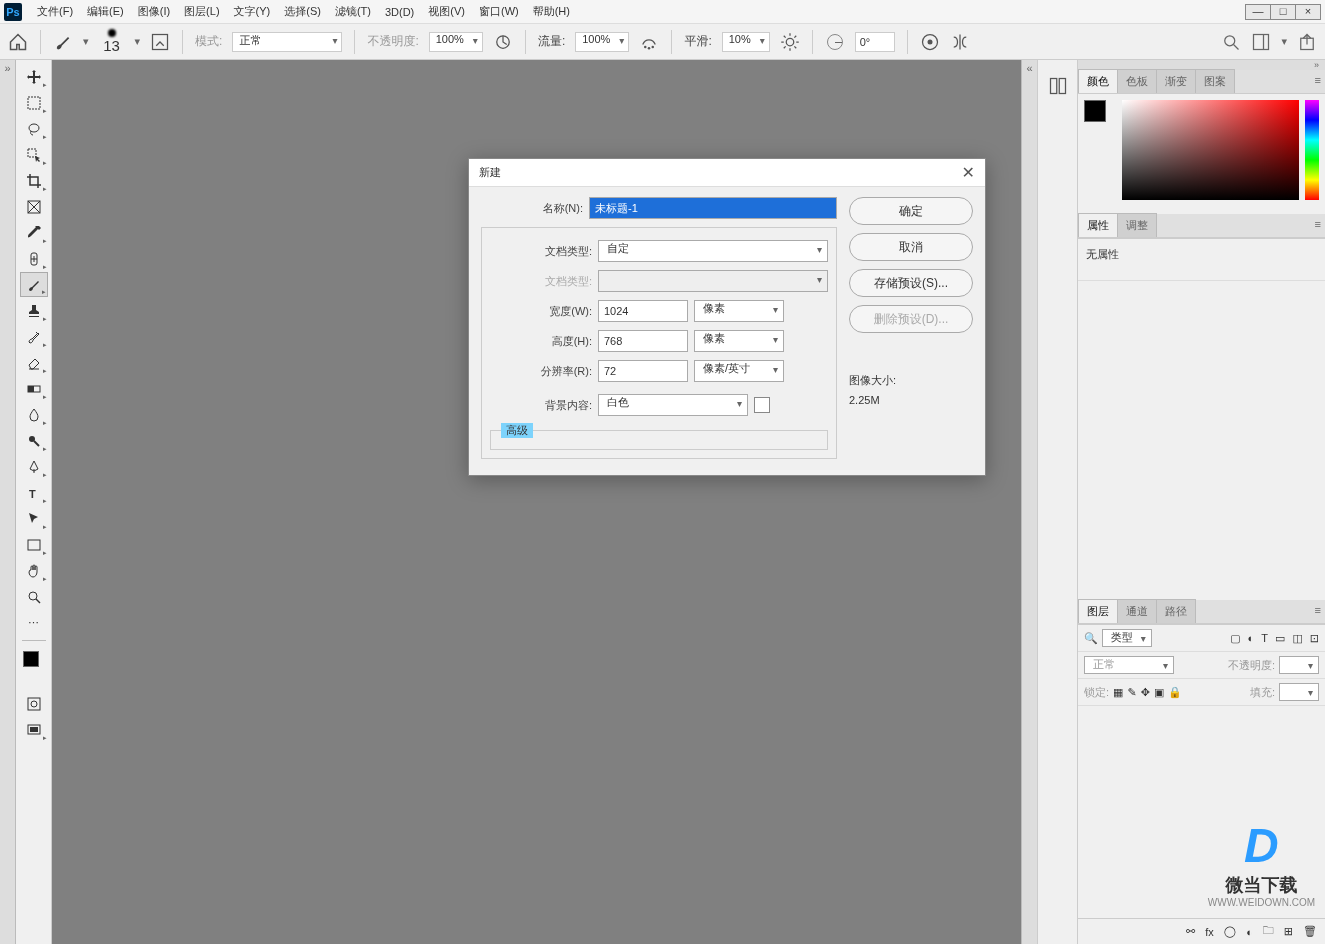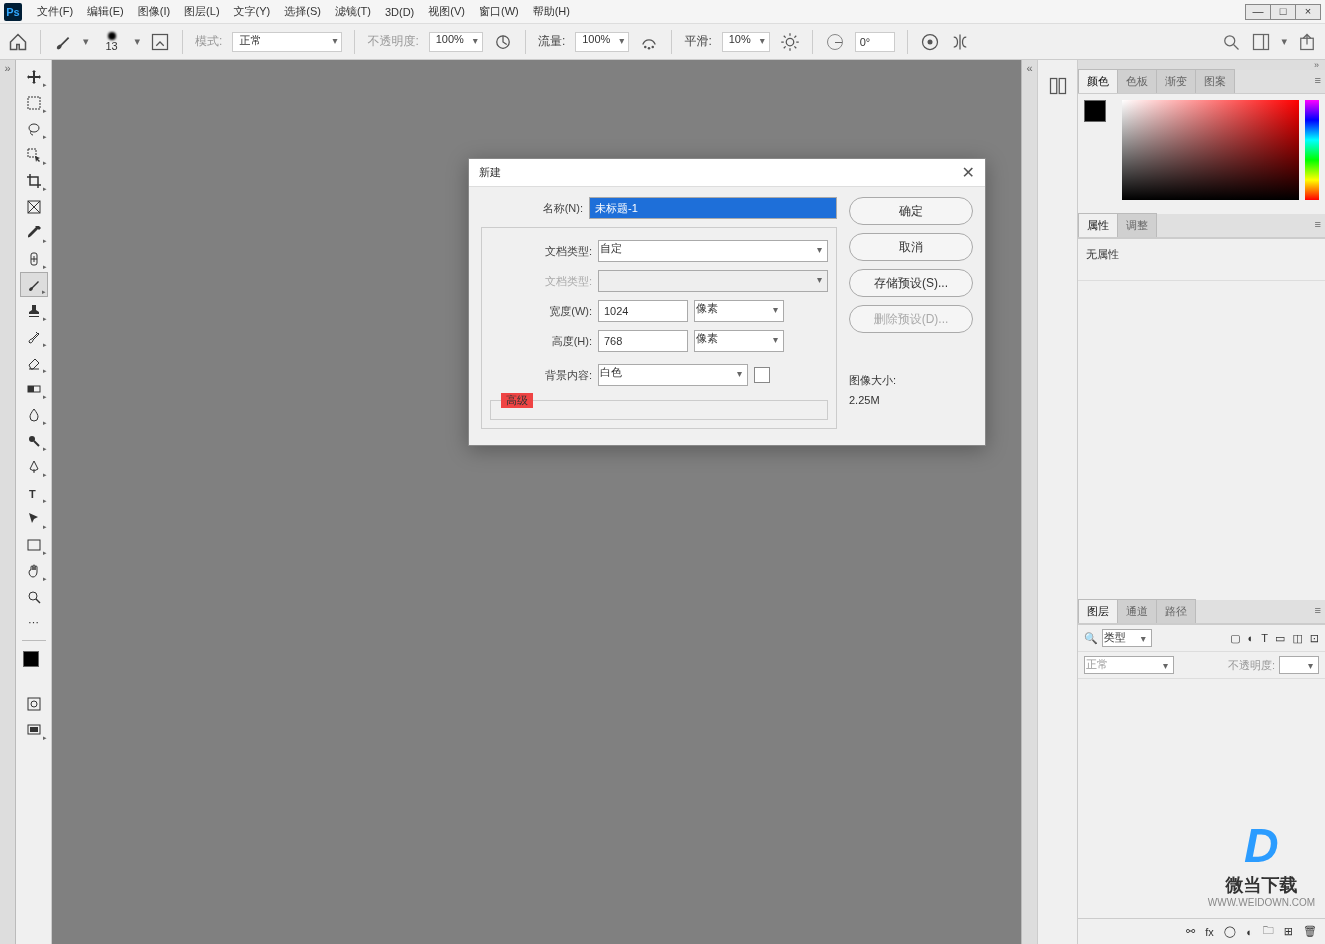--- a/index.html
+++ b/index.html
@@ -54,30 +54,30 @@
 .dialog-body{display:flex;padding:10px 12px 16px 12px;gap:12px}
 .dlg-left{flex:1}
 .dlg-right{width:124px;display:flex;flex-direction:column;gap:8px}
 .dlg-btn{height:28px;border:1px solid #aaa;border-radius:14px;background:#f5f5f5;text-align:center;line-height:26px;cursor:pointer;font-size:12px}
 .dlg-btn.disabled{color:#aaa}
 .form-row{display:flex;align-items:center;margin-bottom:8px;gap:6px}
 .form-label{width:102px;text-align:right;font-size:11px;color:#444}
 .form-label.disabled{color:#aaa}
 .form-input{flex:1;height:22px;border:1px solid #aaa;background:#fff;padding:0 5px}
 .form-input.selected{background:#1e6fd9;color:#fff}
-.form-select{height:22px;border:1px solid #aaa;background:#fff;padding:0 1px;position:relative}
+.form-select{height:22px;border:1px solid #aaa;background:#fff;padding:0 8px;position:relative}
 .form-select::after{content:"▾";position:absolute;right:5px;top:3px;color:#666;font-size:10px}
 .fieldset{border:1px solid #ccc;border-radius:0;padding:10px 8px 8px;margin-top:6px;position:relative}
-.fieldset-label{position:absolute;top:-8px;left:10px;background:#ef4444;padding:0 5px;font-size:11px}
+.fieldset-label{position:absolute;top:-8px;left:10px;background:#7dd3fc;padding:0 5px;font-size:11px}
 .size-info{text-align:left;margin-top:32px;font-size:11px;color:#444}
 .color-box{width:16px;height:16px;border:1px solid #888;background:#fff}
 .mid-spacer{flex:1}
 .brush-preview{width:26px;height:26px;display:flex;flex-direction:column;align-items:center;justify-content:center}
 .brush-dot{width:8px;height:8px;background:#000;border-radius:50%;filter:blur(1px)}
-.brush-num{font-size:11px;color:#333}
+.brush-num{font-size:15px;color:#333}
 .angle-circ{width:16px;height:16px;border:1px solid #888;border-radius:50%;position:relative}
 .angle-circ::after{content:"";position:absolute;width:7px;height:1px;background:#666;left:7px;top:7px}
 .tri{font-size:7px;color:#666;position:absolute;right:1px;bottom:0}
 .swatches-mini{width:22px;height:22px;position:relative;margin-top:6px}
 .sm-fg{width:16px;height:16px;background:#000;border:1px solid #666;position:absolute}
 .sm-bg{width:16px;height:16px;background:#fff;border:1px solid #666;position:absolute;left:6px;top:6px;z-index:-1}
 </style>
 </head>
 <body>
 
@@ -379,20 +379,25 @@
             <div class="form-row">
               <div class="form-label">宽度(W):</div>
               <input class="form-input" style="width: 90px; flex: 0 1 0%;" value="1024">
               <div class="form-select" style="width:90px">像素</div>
             </div>
             <div class="form-row">
               <div class="form-label">高度(H):</div>
               <input class="form-input" style="width: 90px; flex: 0 1 0%;" value="768">
               <div class="form-select" style="width:90px">像素</div>
             </div>
+            <div class="form-row">
+              <div class="form-label">分辨率(R):</div>
+              <input class="form-input" style="width: 90px; flex: 0 1 0%;" value="72">
+              <div class="form-select" style="width:90px">像素/英寸</div>
+            </div>
             <div class="form-row" style="margin-top:12px">
               <div class="form-label">背景内容:</div>
               <div class="form-select" style="width:150px">白色</div>
               <div class="color-box"></div>
             </div>
             <div class="fieldset" style="margin-top:14px">
               <div class="fieldset-label">高级</div>
             </div>
           </div>
         </div>
@@ -465,20 +470,30 @@
           <span>▭</span>
           <span>◫</span>
           <span>⊡</span>
         </div>
       </div>
       <div class="layer-controls">
         <div class="form-select" style="width:90px;height:18px;color:#999">正常</div>
         <span style="color:#999;margin-left:auto">不透明度:</span>
         <div class="form-select" style="width:40px;height:18px"></div>
       </div>
+      <div class="layer-controls">
+        <span style="color:#999">锁定:</span>
+        <span>▦</span>
+        <span>✎</span>
+        <span>✥</span>
+        <span>▣</span>
+        <span>🔒</span>
+        <span style="color:#999;margin-left:auto">填充:</span>
+        <div class="form-select" style="width:40px;height:18px"></div>
+      </div>
       <div class="layer-body">
         <div class="watermark">
           <div class="wlogo">D</div>
           <div class="wtext">微当下载</div>
           <div class="wurl">WWW.WEIDOWN.COM</div>
         </div>
       </div>
       <div class="layer-footer">
         <span>⚯</span>
         <span>fx</span>

